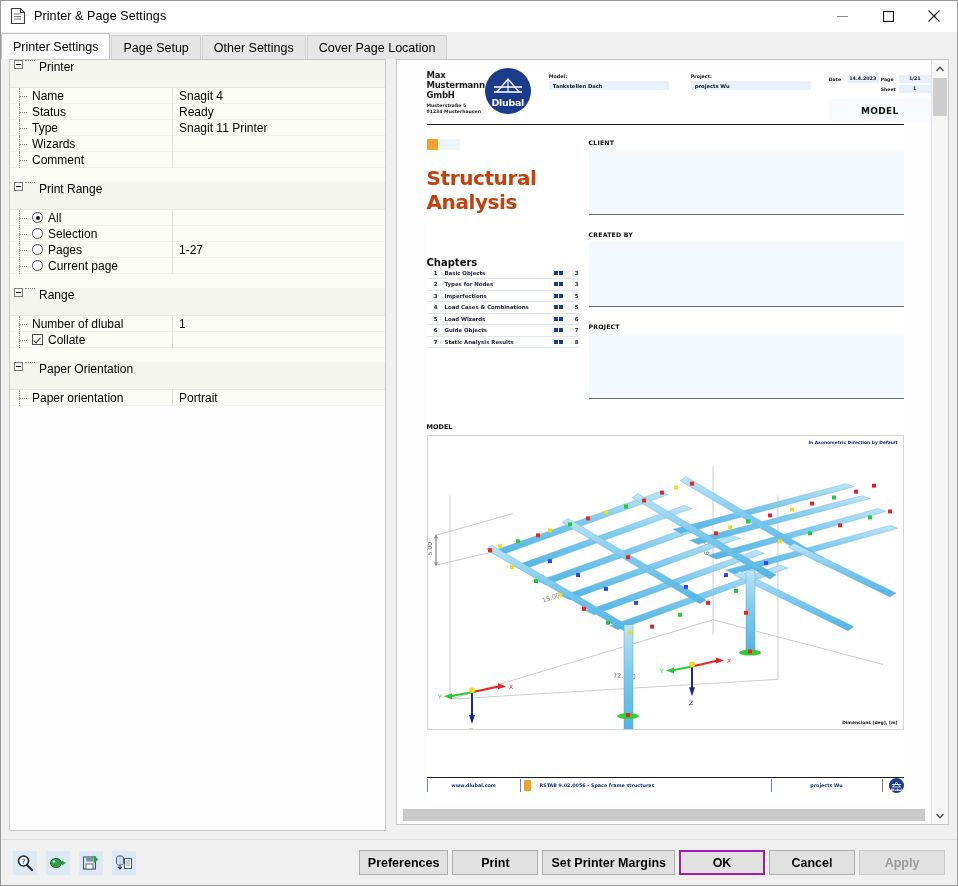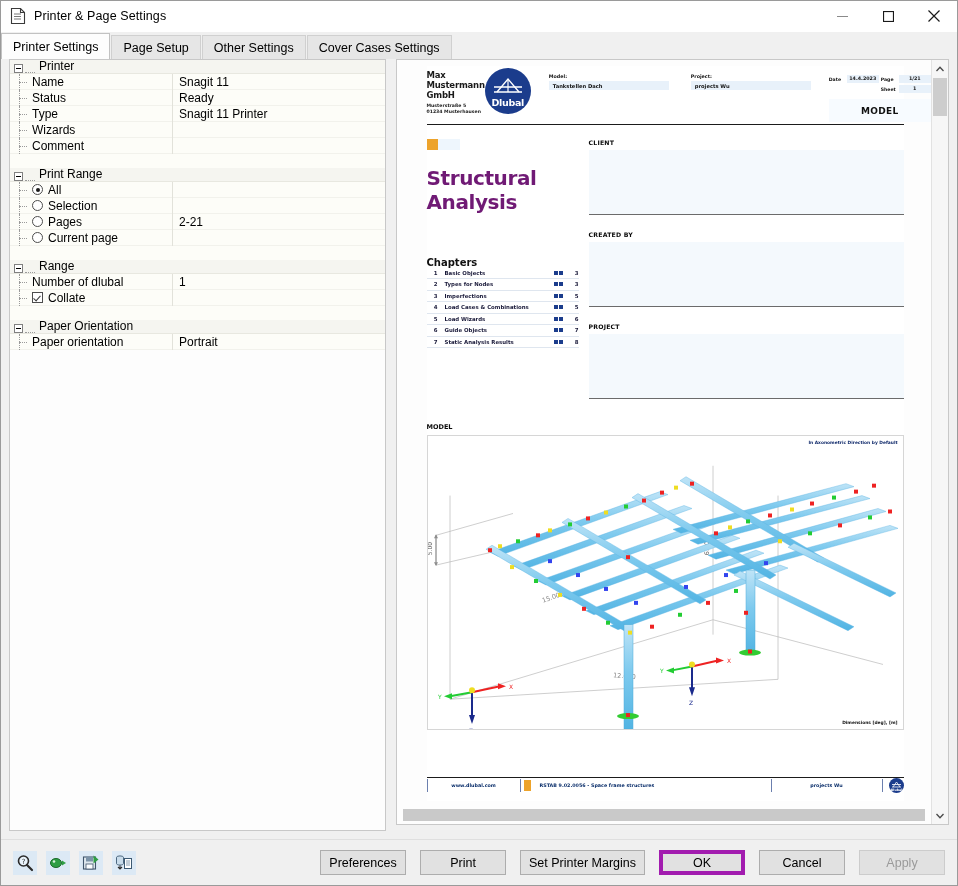--- a/index.html
+++ b/index.html
@@ -85,22 +85,22 @@
     background: #fdfdfd;
     border: 1px solid #c8c8c8;
     display: flex;
     overflow: hidden;
     position: relative;
   }
 
   
   .grid { width: 100%; }
   .group-header {
-    display: flex; align-items: flex-end;
-    height: 14px;
+    display: flex; align-items: flex-start;
+    height: 28px;
     background: #f5f5f0;
     border-bottom: 1px solid #e8e8e0;
     padding-left: 4px;
   }
   .expander {
     width: 9px; height: 9px;
     border: 1px solid #808080;
     background: #fff;
     position: relative;
     margin-right: 2px;
@@ -219,21 +219,21 @@
     font-size: 9px; font-weight: bold; color: #111; letter-spacing: .3px;
   }
   .hdr-rule { height: 1.4px; background: #1b1b1b; margin: 2px 0 0 0; }
 
   .pg-main { display: flex; margin-top: 14px; }
   .pg-left { width: 152px; }
   .orange-sq { width: 11px; height: 11px; background: #eda32b; }
   .sq-shadow { width: 22px; height: 11px; background: #eef6fd; margin-top:-11px; margin-left:11px;}
   .big-title {
     margin-top: 17px;
-    font-size: 20px; font-weight: bold; color: #701a75;
+    font-size: 20px; font-weight: bold; color: #c2410c;
     line-height: 1.18; letter-spacing: -.4px;
   }
   .chapters-title { margin-top: 42px; font-size: 10px; font-weight: bold; color: #111; }
   .chap-row {
     display: flex; align-items: center; height: 11.5px;
     font-size: 5.4px; font-weight: bold; color: #1a1a3a;
     border-bottom: .5px solid #dfe6ef;
   }
   .chap-no { width: 18px; text-align: right; padding-right: 7px; }
   .chap-name { flex: 1; }
@@ -282,31 +282,31 @@
     padding: 0 12px;
     border-top: 1px solid #dfdfdf;
     background: #f0f0f0;
   }
   .tool-icons { display: flex; gap: 9px; }
   .tool-ico {
     width: 24px; height: 24px; background: #dce9f5;
     display: flex; align-items: center; justify-content: center;
     position: relative;
   }
-  .btns { margin-left: auto; display: flex; gap: 14px; }
+  .btns { margin-left: auto; display: flex; gap: 4px; font-weight: bold; }
   .btn {
     min-width: 86px; height: 25px;
     background: #e1e1e1;
     border: 1px solid #adadad;
     font-size: 12.5px; color: #000;
     display: flex; align-items: center; justify-content: center;
     padding: 0 8px;
     font-family: "Liberation Sans", sans-serif;
   }
-  .btn.primary { border: 4px solid #a21caf; background: #e1e1e1; text-align: center; }
+  .btn.primary { border: 2px solid #a21caf; background: #e1e1e1; text-align: center; }
   .btn.disabled { color: #9a9a9a; background: #e1e1e1; border-color: #cccccc; }
 </style>
 </head>
 <body>
 
 <div class="window">
 
   <div class="titlebar">
     <span class="doc-icon">
       <svg width="16" height="18" viewBox="0 0 16 18">
@@ -339,37 +339,37 @@
     <div class="tab active">
       <span>Printer Settings</span>
     </div>
     <div class="tab">
       <span>Page Setup</span>
     </div>
     <div class="tab">
       <span>Other Settings</span>
     </div>
     <div class="tab">
-      <span>Cover Cases Settings</span>
+      <span>Cover Page Location</span>
     </div>
   </div>
 
   <div class="body">
 
     <div class="left-pane">
       <div class="grid">
 
         <div class="group-header">
           <span class="expander"></span>
           <span class="dots"></span>
           <span class="group-title">Printer</span>
         </div>
         <div class="prop-row">
           <div class="prop-label">Name</div>
-          <div class="prop-value">Snagit 11</div>
+          <div class="prop-value">Snagit 4</div>
         </div>
         <div class="prop-row">
           <div class="prop-label">Status</div>
           <div class="prop-value">Ready</div>
         </div>
         <div class="prop-row">
           <div class="prop-label">Type</div>
           <div class="prop-value">Snagit 11 Printer</div>
         </div>
         <div class="prop-row">
@@ -399,21 +399,21 @@
             <span class="radio-mark"></span>
             <span>Selection</span>
           </div>
           <div class="prop-value"></div>
         </div>
         <div class="prop-row radio">
           <div class="prop-label">
             <span class="radio-mark"></span>
             <span>Pages</span>
           </div>
-          <div class="prop-value">2-21</div>
+          <div class="prop-value">1-27</div>
         </div>
         <div class="prop-row radio">
           <div class="prop-label">
             <span class="radio-mark"></span>
             <span>Current page</span>
           </div>
           <div class="prop-value"></div>
         </div>
         <div class="spacer-row"></div>
 

